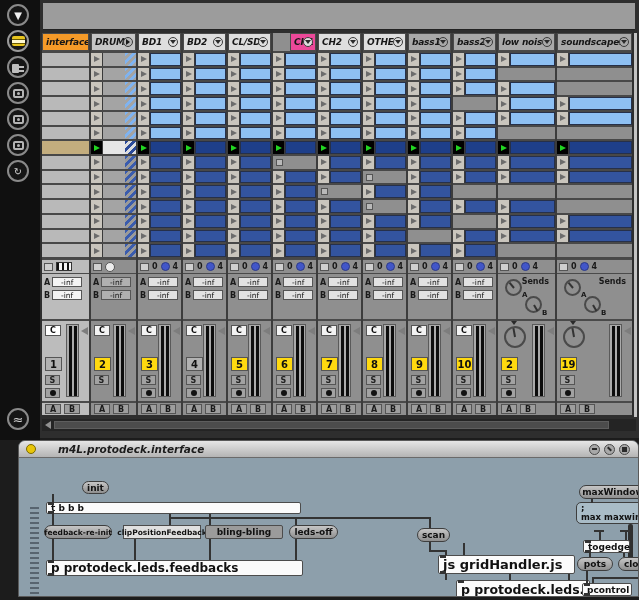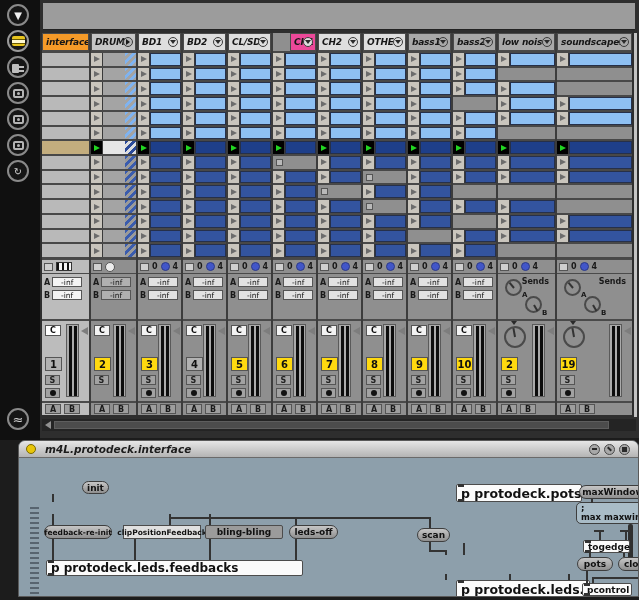--- a/index.html
+++ b/index.html
@@ -75,21 +75,21 @@
   #hl-arrow { width:0; height:0; border-top:4px solid transparent; border-bottom:4px solid transparent; border-right:6px solid #909090; margin:0 3px; }
   #hthumb { width:555px; height:8px; background:#4c4c4c; border:1px solid #5e5e5e; }
   #vscroll { position:absolute; left:594px; top:33px; width:3px; height:384px; background:#c4c4c4; }
 
   
   #maxwin { position:absolute; left:18px; top:440px; width:621px; height:157px; border:1px solid #5a5a5a;
             border-radius:7px 7px 0 0; overflow:hidden; background:#8d9fab; }
   #max-titlebar { position:absolute; left:0; top:0; width:100%; height:17px;
                   background:linear-gradient(#e6e6e6,#b4b4b4); border-bottom:1px solid #6a6a6a;
                   display:flex; align-items:center; }
-  #max-title { font-size:10.5px; font-weight:bold; font-style:italic; color:#1c1c1c; margin-left:9px; }
+  #max-title { font-size:10.5px; font-weight:bold; font-style:italic; color:#1c1c1c; margin-left:22px; }
   #lockicon { width:10px; height:10px; border-radius:50%; background:#e8c50a; border:1.5px solid #7a6a00; margin-left:7px; }
   .tbtn { width:11px; height:11px; border-radius:50%; background:#a8a8a8; border:1px solid #4a4a4a; margin-left:4px;
           display:flex; align-items:center; justify-content:center; }
   .tbtn i { width:5px; height:2px; background:#2a2a2a; }
   #tbtns { margin-left:auto; margin-right:8px; display:flex; }
   #max-canvas { position:absolute; left:0; top:17px; width:100%; height:140px; }
   .mbox { position:absolute; border:1px solid #4c4c4c; color:#111; font-weight:bold; white-space:nowrap;
           display:flex; align-items:center; justify-content:center; }
   .msg { border-radius:7px; background:linear-gradient(#c6c6c6,#8f8f8f); border:1.5px solid #3e3e3e; }
   .msg2 { border-radius:5px; background:#a9bcc7; border:1.5px solid #3e3e3e; flex-direction:column; align-items:flex-start; padding-left:4px; line-height:1.1; }
@@ -1544,27 +1544,28 @@
         <div class="tbtn">
             <i style="width:5px;height:5px"></i>
           </div>
       </div>
     </div>
     <div id="max-canvas">
       <div id="dots"></div>
 
       <div id="mx-vscroll"></div>
     <div class="mbox msg" style="left: 27px; top: 23px; width: 27px; height: 13px; font-size: 9px; margin-left: 36px;">init</div>
+        <div class="mbox obj" style="left: 27px; top: 44px; width: 255px; height: 12px; font-size: 9px;">t b b b</div>
         <div class="mbox msg" style="left: 25px; top: 67px; width: 68px; height: 14px; font-size: 7.5px;">feedback-re-init</div>
         <div class="mbox" style="left: 104px; top: 67px; width: 78px; height: 14px; font-size: 7.5px; background: rgb(224, 224, 224);">clipPositionFeedback</div>
         <div class="mbox objgray" style="left: 186px; top: 67px; width: 78px; height: 14px; font-size: 9px;">bling-bling</div>
         <div class="mbox msg" style="left: 270px; top: 67px; width: 49px; height: 14px; font-size: 9px;">leds-off</div>
         <div class="mbox obj" style="left: 27px; top: 102px; width: 257px; height: 16px; font-size: 12px;">p protodeck.leds.feedbacks</div>
-        <div class="mbox obj" style="left: 437px; top: 26px; width: 126px; height: 18px; font-size: 12.5px;">p protodeck.pots</div>
         <div class="mbox msg" style="left: 398px; top: 70px; width: 33px; height: 14px; font-size: 9px;">scan</div>
+        <div class="mbox obj" style="left: 419px; top: 97px; width: 137px; height: 19px; font-size: 13px;">js gridHandler.js</div>
         <div class="mbox obj" style="left: 437px; top: 122px; width: 134px; height: 19px; font-size: 12.5px;">p protodeck.leds.grid</div>
         <div class="mbox msg" style="left: 560px; top: 27px; width: 68px; height: 14px; font-size: 9px;">maxWindow</div>
         <div class="mbox msg2" style="left: 557px; top: 44px; width: 74px; height: 22px; font-size: 8.5px;">
           <span>;</span>
           <span>max maxwindow</span>
         </div>
         <div class="mbox obj" style="left: 564px; top: 82px; width: 47px; height: 13px; font-size: 9px;">togedge</div>
         <div class="mbox msg" style="left: 558px; top: 99px; width: 36px; height: 14px; font-size: 9px;">pots</div>
         <div class="mbox msg" style="left: 599px; top: 99px; width: 38px; height: 14px; font-size: 9px;">close</div>
         <div class="mbox obj" style="left: 563px; top: 125px; width: 50px; height: 13px; font-size: 9px;">pcontrol</div>

